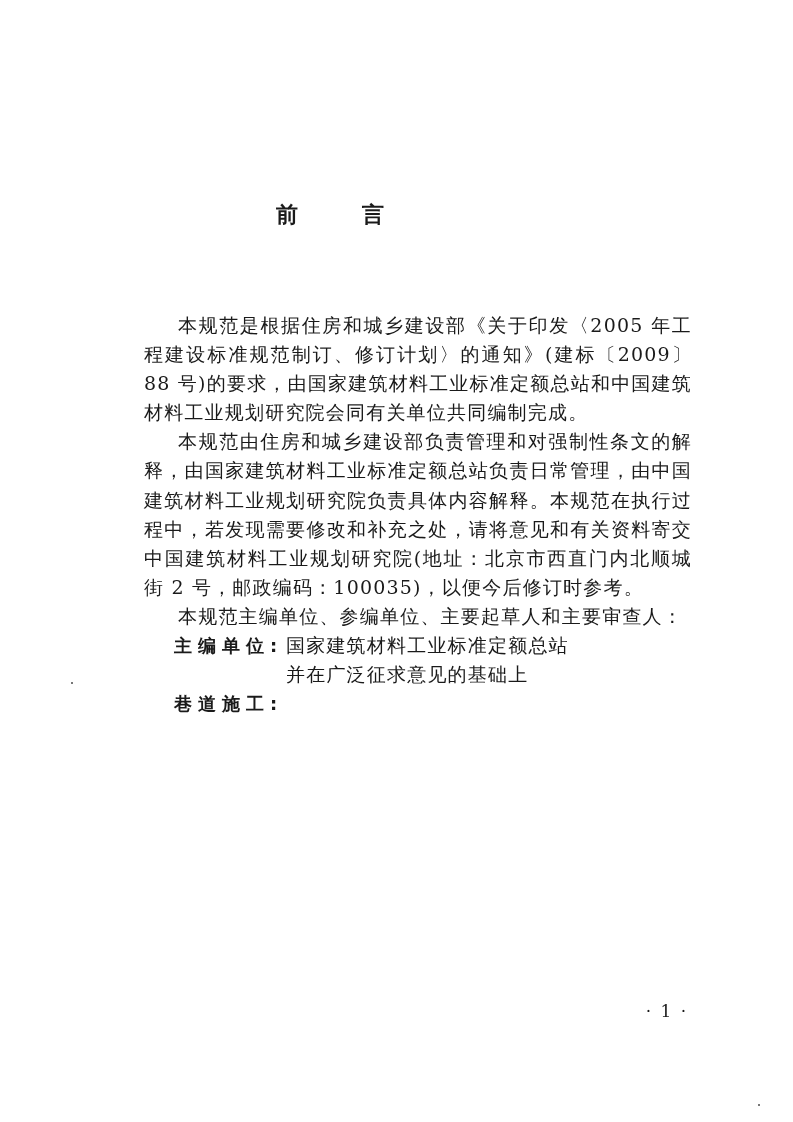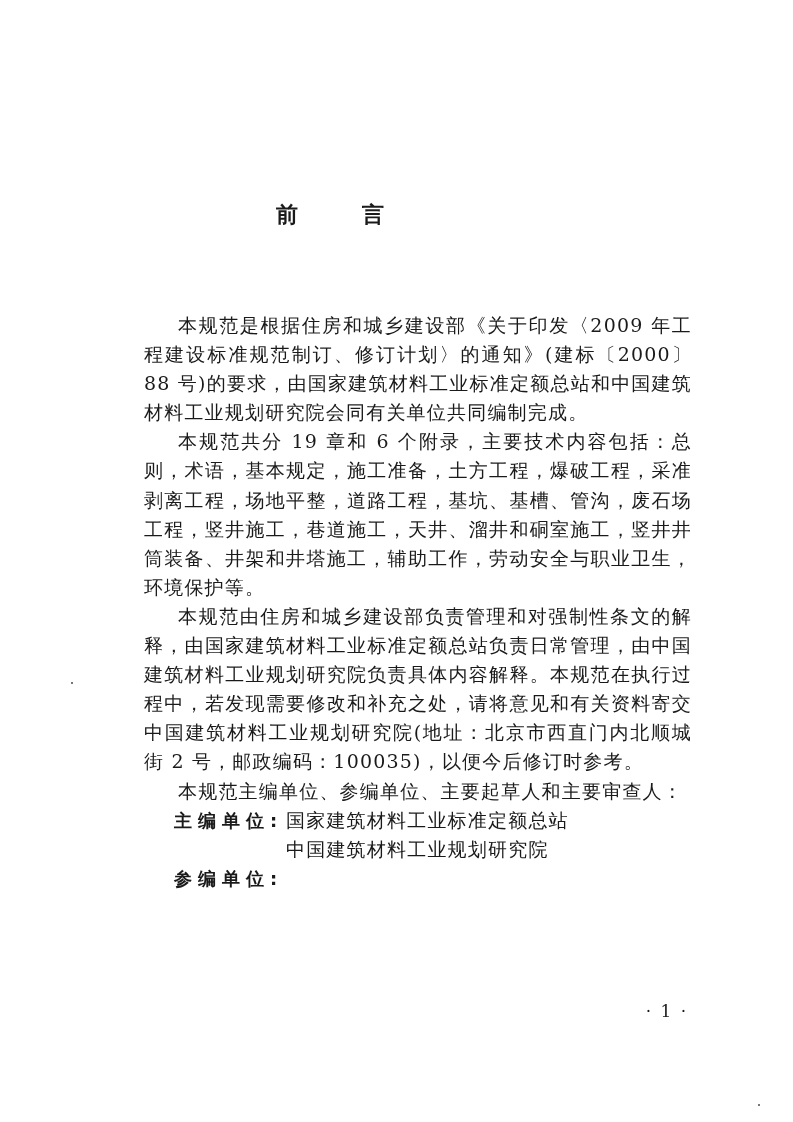--- a/index.html
+++ b/index.html
@@ -36,34 +36,33 @@
   .speck { position: absolute; width: 2px; height: 2px; background: #777; }
 </style>
 </head>
 <body>
 
 <div class="title">
   <span>前</span><span>言</span>
 </div>
 
 <div class="content">
-  <p>本规范是根据住房和城乡建设部《关于印发〈2009 年工程建设标准规范制订、修订计划〉的通知》(建标〔2000〕88 号)的要求，由国家建筑材料工业标准定额总站和中国建筑材料工业规划研究院会同有关单位共同编制完成。</p>
-  <p>本规范共分 19 章和 6 个附录，主要技术内容包括：总则，术语，基本规定，施工准备，土方工程，爆破工程，采准剥离工程，场地平整，道路工程，基坑、基槽、管沟，废石场工程，竖井施工，巷道施工，天井、溜井和硐室施工，竖井井筒装备、井架和井塔施工，辅助工作，劳动安全与职业卫生，环境保护等。</p>
+  <p>本规范是根据住房和城乡建设部《关于印发〈2005 年工程建设标准规范制订、修订计划〉的通知》(建标〔2009〕88 号)的要求，由国家建筑材料工业标准定额总站和中国建筑材料工业规划研究院会同有关单位共同编制完成。</p>
   <p>本规范由住房和城乡建设部负责管理和对强制性条文的解释，由国家建筑材料工业标准定额总站负责日常管理，由中国建筑材料工业规划研究院负责具体内容解释。本规范在执行过程中，若发现需要修改和补充之处，请将意见和有关资料寄交中国建筑材料工业规划研究院(地址：北京市西直门内北顺城街 2 号，邮政编码：100035)，以便今后修订时参考。</p>
   <p>本规范主编单位、参编单位、主要起草人和主要审查人：</p>
 
   <div class="org-row">
     <span class="org-label">主编单位:</span>
     <span class="org-value">国家建筑材料工业标准定额总站</span>
   </div>
   <div class="org-row continued">
     <span class="org-label">主编单位:</span>
-    <span class="org-value">中国建筑材料工业规划研究院</span>
+    <span class="org-value">并在广泛征求意见的基础上</span>
   </div>
   <div class="org-row">
-    <span class="org-label">参编单位:</span>
+    <span class="org-label">巷道施工:</span>
   </div>
 </div>
 
 <div class="page-number">· 1 ·</div>
 
 <div class="speck" style="left:71px; top:682px;"></div>
 <div class="speck" style="left:758px; top:1104px;"></div>
 
 </body></html>

